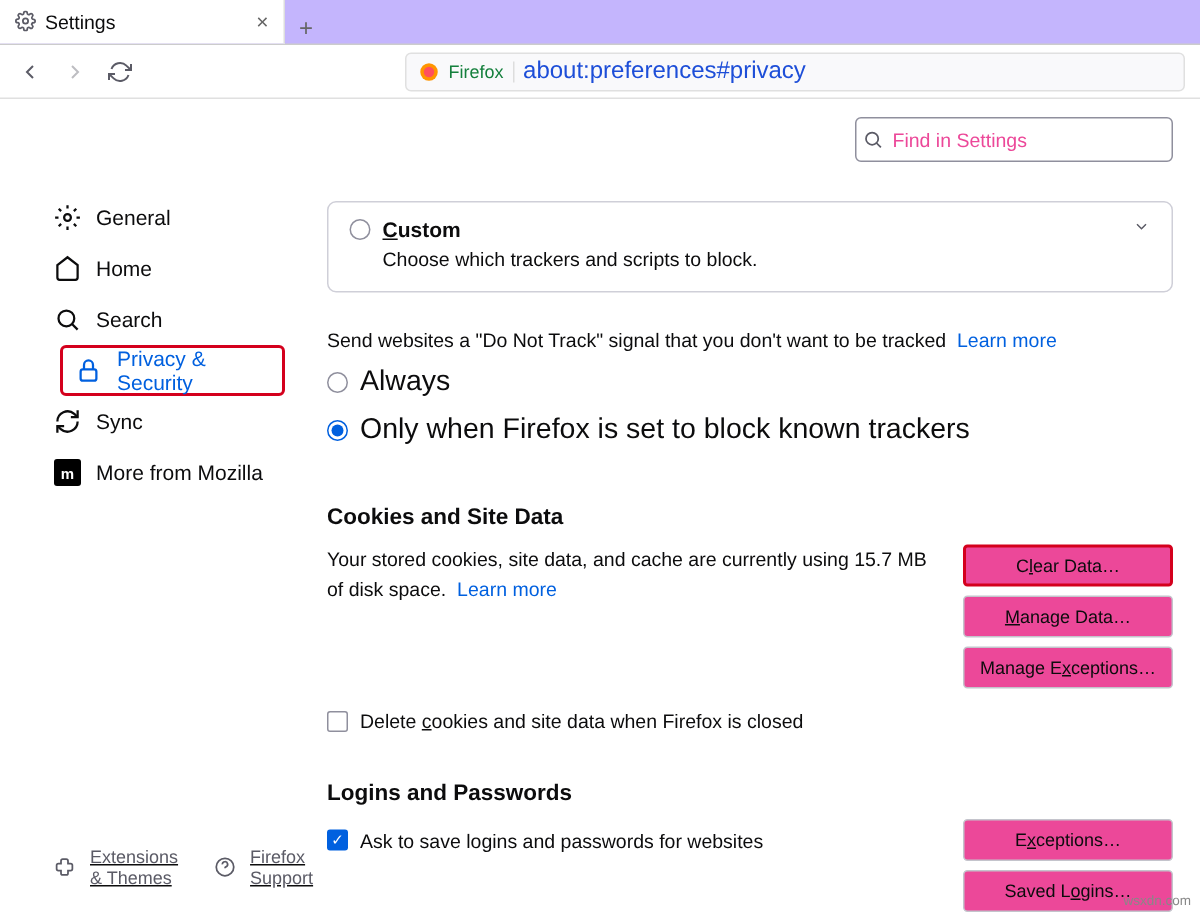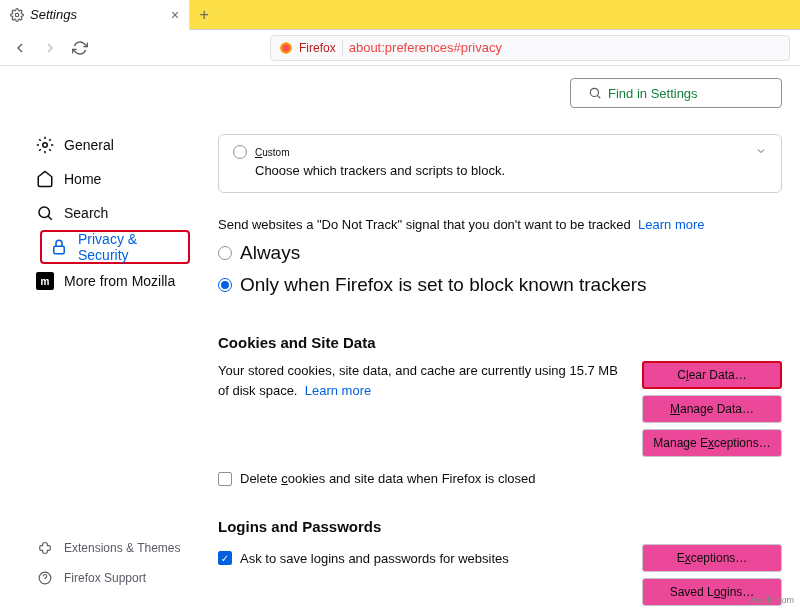--- a/index.html
+++ b/index.html
@@ -1,41 +1,41 @@
 <!DOCTYPE html>
 <html><head>
 <meta charset="utf-8">
 <style>
 * { margin: 0; padding: 0; box-sizing: border-box; font-family: "Segoe UI", Arial, sans-serif; }
 body { width: 800px; height: 609px; background: #fff; overflow: hidden; font-size: 13px; color: #0c0c0d; }
-.tabbar { height: 30px; background: #fde047; display: flex; align-items: center; border-bottom: 1px solid #ccc; font-style: italic; }
+.tabbar { height: 30px; background: #c4b5fd; display: flex; align-items: flex-end; border-bottom: 1px solid #ccc; }
 .tab { background: #fff; height: 30px; width: 190px; display: flex; align-items: center; padding: 0 10px; gap: 6px; border-right: 1px solid #ddd; }
 .tab .gear { width: 14px; height: 14px; }
 .tab-close { margin-left: auto; font-size: 14px; color: #666; cursor: pointer; }
 .newtab { width: 28px; text-align: center; color: #666; font-size: 16px; cursor: pointer; }
 .toolbar { height: 36px; display: flex; align-items: center; padding: 0 10px; gap: 10px; border-bottom: 1px solid #e0e0e0; }
 .nav-btn { width: 20px; height: 20px; display: flex; align-items: center; justify-content: center; color: #5b5b66; cursor: pointer; }
 .urlbox { flex: 1; height: 26px; background: #f9f9fb; border: 1px solid #e0e0e0; border-radius: 4px; display: flex; align-items: center; padding: 0 8px; gap: 6px; margin-left: 170px; }
 .urlbox .fxicon { width: 14px; height: 14px; }
-.identity { font-size: 12px; color: #b91c1c; border-right: 1px solid #ddd; padding-right: 6px; }
-.urltext { font-size: 13px; color: #ef4444; }
+.identity { font-size: 12px; color: #15803d; border-right: 1px solid #ddd; padding-right: 6px; }
+.urltext { font-size: 16px; color: #1d4ed8; }
 .content { display: flex; height: calc(609px - 66px); }
 .sidebar { width: 200px; padding: 62px 10px 10px 28px; display: flex; flex-direction: column; }
 .side-item { display: flex; align-items: center; gap: 10px; height: 34px; padding: 0 8px; font-size: 14px; color: #0c0c0d; border-radius: 4px; cursor: pointer; }
 .side-item.active { color: #0060df; }
 .side-item.highlight { border: 2px solid #d4001d; margin-left: 12px; }
 .side-icon { width: 18px; height: 18px; display: flex; align-items: center; justify-content: center; }
-.side-footer { margin-top: auto; display: flex; flex-direction: column; gap: 4px; padding-bottom: 8px; }
+.side-footer { margin-top: auto; display: flex; flex-direction: row; gap: 4px; padding-bottom: 8px; text-decoration: underline; }
 .side-footer .side-item { font-size: 12px; height: 26px; color: #5b5b66; }
 .main { flex: 1; padding: 12px 18px 0 18px; overflow: hidden; position: relative; }
 .searchrow { display: flex; justify-content: flex-end; margin-bottom: 26px; }
-.searchbox { width: 212px; height: 30px; border: 1px solid #8f8f9d; border-radius: 4px; display: flex; align-items: center; padding: 0 17px; gap: 6px; color: #15803d; font-size: 13px; }
+.searchbox { width: 212px; height: 30px; border: 1px solid #8f8f9d; border-radius: 4px; display: flex; align-items: center; padding: 0 4px; gap: 6px; color: #ec4899; font-size: 13px; }
 .custom-box { border: 1px solid #cfcfd8; border-radius: 6px; padding: 10px 14px 14px 14px; position: relative; margin-bottom: 24px; }
 .custom-head { display: flex; align-items: center; gap: 8px; }
-.custom-title { font-weight: 400; font-size: 10px; }
+.custom-title { font-weight: 700; font-size: 14px; }
 .custom-desc { margin-left: 22px; margin-top: 4px; font-size: 13px; color: #0c0c0d; }
 .chev { position: absolute; right: 14px; top: 10px; color: #5b5b66; }
 .para { font-size: 13px; margin-bottom: 10px; }
 .link { color: #0060df; cursor: pointer; }
 .radio-row { display: flex; align-items: center; gap: 8px; margin-bottom: 10px; font-size: 19px; }
 .radio { width: 14px; height: 14px; border: 1px solid #8f8f9d; border-radius: 50%; display: inline-flex; align-items: center; justify-content: center; }
 .radio.checked { border-color: #0060df; }
 .radio.checked::after { content: ""; width: 8px; height: 8px; background: #0060df; border-radius: 50%; }
 .section-title { font-weight: 600; font-size: 15px; margin: 38px 0 10px 0; }
 .row2 { display: flex; gap: 16px; }
@@ -131,20 +131,29 @@
       <span class="side-icon">
           <svg viewBox="0 0 24 24" width="18" height="18" fill="none" stroke="#0060df" stroke-width="2">
             <rect x="5" y="11" width="14" height="10" rx="2"></rect>
             <path d="M8 11V7a4 4 0 0 1 8 0v4"></path>
           </svg>
         </span>
       <span>Privacy &amp; Security</span>
     </div>
     <div class="side-item">
       <span class="side-icon">
+          <svg viewBox="0 0 24 24" width="18" height="18" fill="none" stroke="#0c0c0d" stroke-width="2">
+            <path d="M21 2v6h-6M3 22v-6h6"></path>
+            <path d="M3 12a9 9 0 0 1 15-6.7L21 8M21 12a9 9 0 0 1-15 6.7L3 16"></path>
+          </svg>
+        </span>
+      <span>Sync</span>
+    </div>
+    <div class="side-item">
+      <span class="side-icon">
           <svg width="18" height="18">
             <rect width="18" height="18" rx="2" fill="#000"></rect>
             <text x="9" y="13" text-anchor="middle" fill="#fff" font-size="10" font-weight="bold">m</text>
           </svg>
         </span>
       <span>More from Mozilla</span>
     </div>
     <div class="side-footer">
       <div class="side-item">
         <span class="side-icon">

